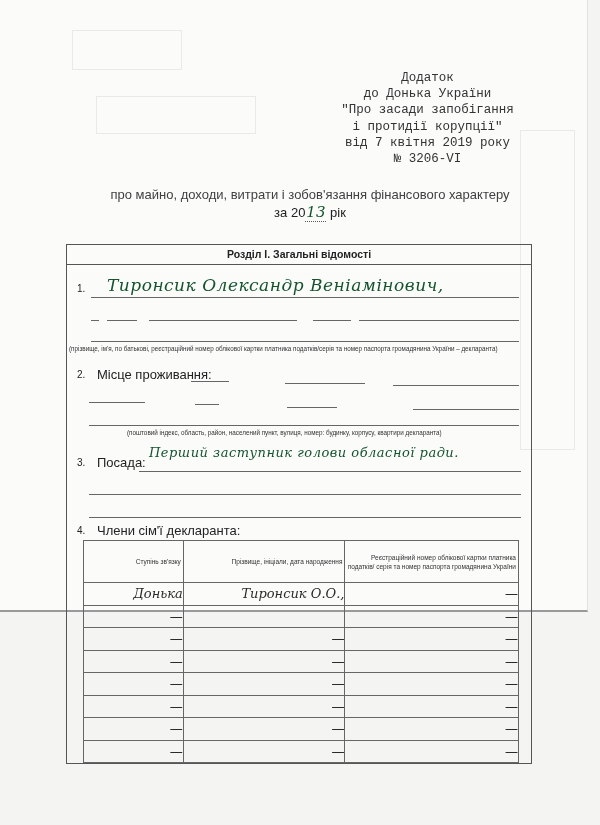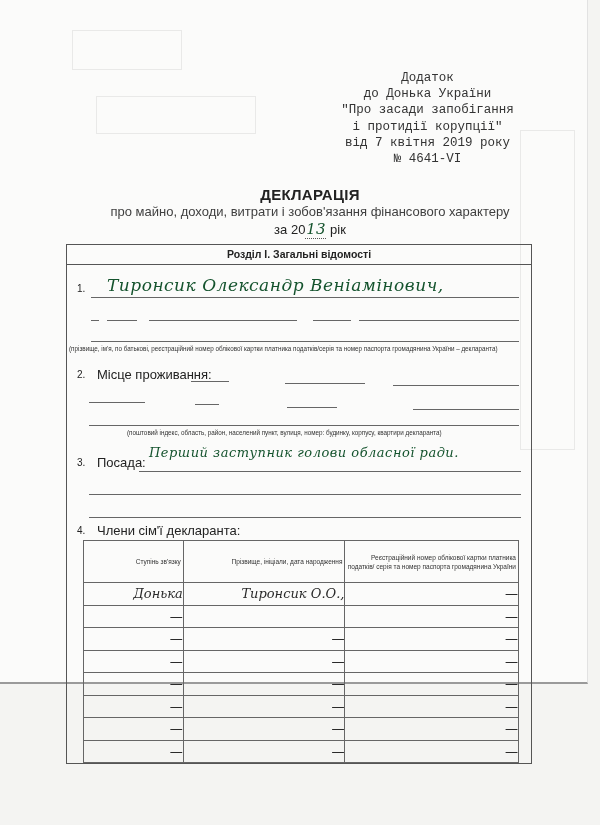--- a/index.html
+++ b/index.html
@@ -4,21 +4,21 @@
 <style>
   * { box-sizing: border-box; margin: 0; padding: 0; }
   html, body { width: 600px; height: 825px; overflow: hidden; }
   body {
     background: #f4f4f2;
     font-family: "Liberation Sans", sans-serif;
     color: #222;
     position: relative;
   }
   .page {
-    position: absolute; left: 0; top: 0; width: 588px; height: 684px;
+    position: absolute; left: 0; top: 0; width: 588px; height: 612px;
     background: #fbfbfa;
     border-bottom: 2px solid #9a9a9a;
     border-right: 1px solid #e2e2e2;
   }
   .ghost-box { position: absolute; border: 1px solid rgba(0,0,0,0.07); }
 
   .appendix {
     position: absolute; left: 320px; top: 70px; width: 215px;
     font-family: "Liberation Mono", monospace; font-size: 12.5px;
     line-height: 16.2px; text-align: center; color: #333;
@@ -65,25 +65,24 @@
   <div class="ghost-box" style="left:72px;top:30px;width:110px;height:40px;"></div>
   <div class="ghost-box" style="left:96px;top:96px;width:160px;height:38px;"></div>
   <div class="ghost-box" style="left:520px;top:130px;width:55px;height:320px;"></div>
 
   <div class="appendix">
     <div>Додаток</div>
     <div>до Донька України</div>
     <div>"Про засади запобігання</div>
     <div>і протидії корупції"</div>
     <div>від 7 квітня 2019 року</div>
-    <div>№ 4641-VI</div>
+    <div>№ 3206-VI</div>
   </div>
 
   <div class="title-block">
-    <div class="title-main">ДЕКЛАРАЦІЯ</div>
     <div class="title-sub">про майно, доходи, витрати і зобов'язання фінансового характеру</div>
     <div class="title-year">
       <span>за 20</span><span class="hand year-hand">13</span>
       <span>рік</span>
     </div>
   </div>
 
   <div class="frame">
     <div class="section-head">Розділ І. Загальні відомості</div>
 

